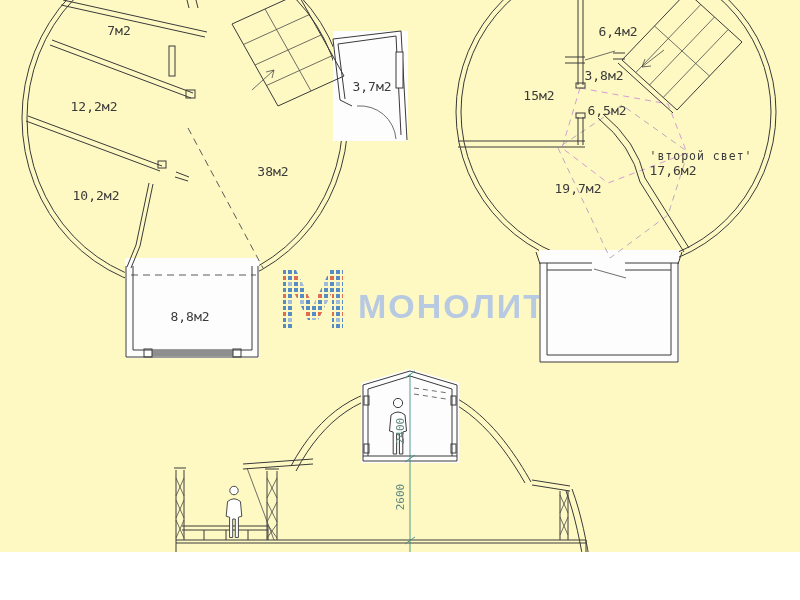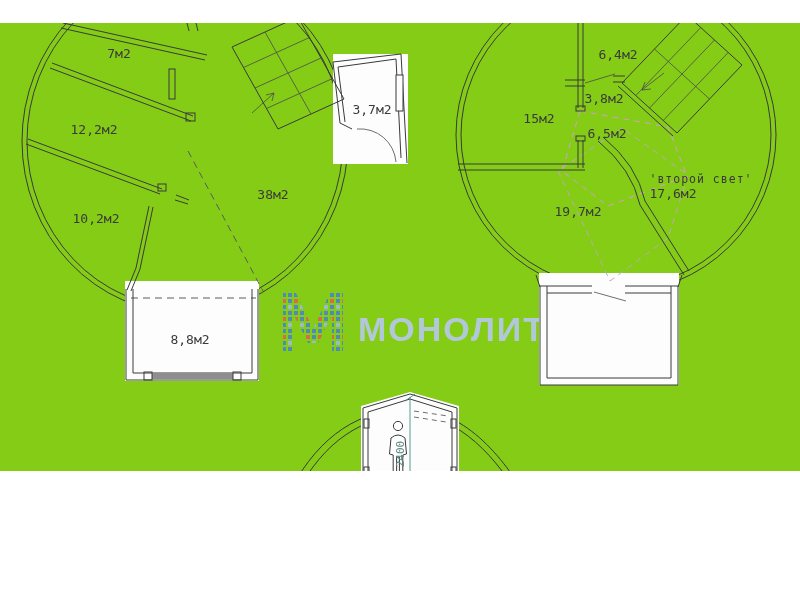--- a/index.html
+++ b/index.html
@@ -1,17 +1,17 @@
 <!DOCTYPE html>
 <html><head>
 <meta charset="utf-8">
 <style>
   html,body{margin:0;padding:0;background:#fff;}
-  .canvas{position:relative;width:800px;height:448px;background:#84cc16;overflow:hidden;
-          font-family:"DejaVu Sans Mono","Liberation Mono",monospace;margin-top:23px;}
+  .canvas{position:relative;width:800px;height:552px;background:#fef9c3;overflow:hidden;
+          font-family:"DejaVu Sans Mono","Liberation Mono",monospace;}
   svg{display:block;}
   .ln{stroke:#3a3a3a;stroke-width:1;fill:none;}
   .lnthin{stroke:#4a4a4a;stroke-width:.8;fill:none;}
   .dash{stroke:#5a5a5a;stroke-width:1;fill:none;stroke-dasharray:7 5;}
   .roomlabel{font-family:"DejaVu Sans Mono","Liberation Mono",monospace;font-size:13px;fill:#3a3a3a;}
   .notelabel{font-family:"DejaVu Sans Mono","Liberation Mono",monospace;font-size:11.5px;fill:#3a3a3a;letter-spacing:1px;}
   .dimlabel{font-family:"DejaVu Sans Mono","Liberation Mono",monospace;font-size:11px;}
   .wmtext{font-family:"Liberation Sans","DejaVu Sans",sans-serif;font-size:34px;font-weight:700;letter-spacing:2px;}
 </style>
 </head>

